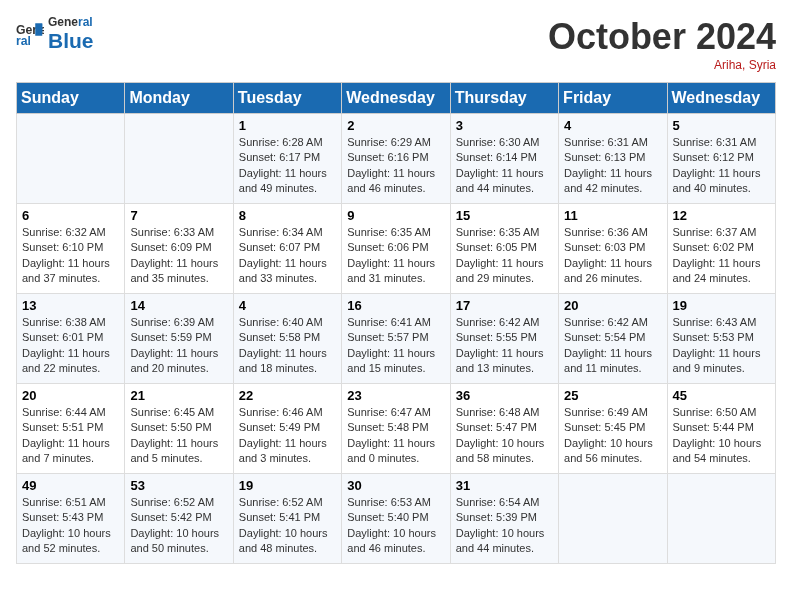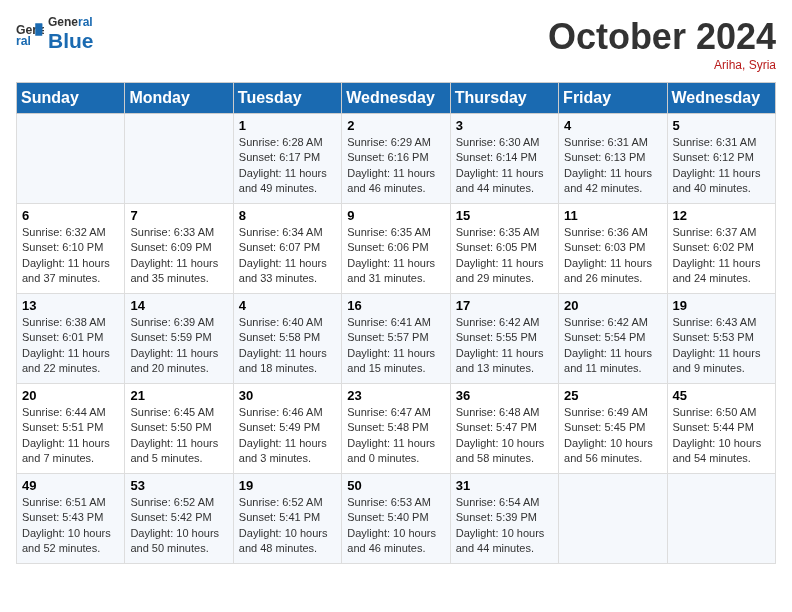--- a/index.html
+++ b/index.html
@@ -202,21 +202,21 @@
       <tr>
         <td>
           <span class="day-num">20</span>
           <div class="day-info">Sunrise: 6:44 AM<br>Sunset: 5:51 PM<br>Daylight: 11 hours and 7 minutes.</div>
         </td>
         <td>
           <span class="day-num">21</span>
           <div class="day-info">Sunrise: 6:45 AM<br>Sunset: 5:50 PM<br>Daylight: 11 hours and 5 minutes.</div>
         </td>
         <td>
-          <span class="day-num">30</span>
+          <span class="day-num">22</span>
           <div class="day-info">Sunrise: 6:46 AM<br>Sunset: 5:49 PM<br>Daylight: 11 hours and 3 minutes.</div>
         </td>
         <td>
           <span class="day-num">23</span>
           <div class="day-info">Sunrise: 6:47 AM<br>Sunset: 5:48 PM<br>Daylight: 11 hours and 0 minutes.</div>
         </td>
         <td>
           <span class="day-num">36</span>
           <div class="day-info">Sunrise: 6:48 AM<br>Sunset: 5:47 PM<br>Daylight: 10 hours and 58 minutes.</div>
         </td>
@@ -236,21 +236,21 @@
         </td>
         <td>
           <span class="day-num">53</span>
           <div class="day-info">Sunrise: 6:52 AM<br>Sunset: 5:42 PM<br>Daylight: 10 hours and 50 minutes.</div>
         </td>
         <td>
           <span class="day-num">19</span>
           <div class="day-info">Sunrise: 6:52 AM<br>Sunset: 5:41 PM<br>Daylight: 10 hours and 48 minutes.</div>
         </td>
         <td>
-          <span class="day-num">50</span>
+          <span class="day-num">30</span>
           <div class="day-info">Sunrise: 6:53 AM<br>Sunset: 5:40 PM<br>Daylight: 10 hours and 46 minutes.</div>
         </td>
         <td>
           <span class="day-num">31</span>
           <div class="day-info">Sunrise: 6:54 AM<br>Sunset: 5:39 PM<br>Daylight: 10 hours and 44 minutes.</div>
         </td>
         <td class="empty-cell"></td>
         <td class="empty-cell"></td>
       </tr>
     </tbody>

